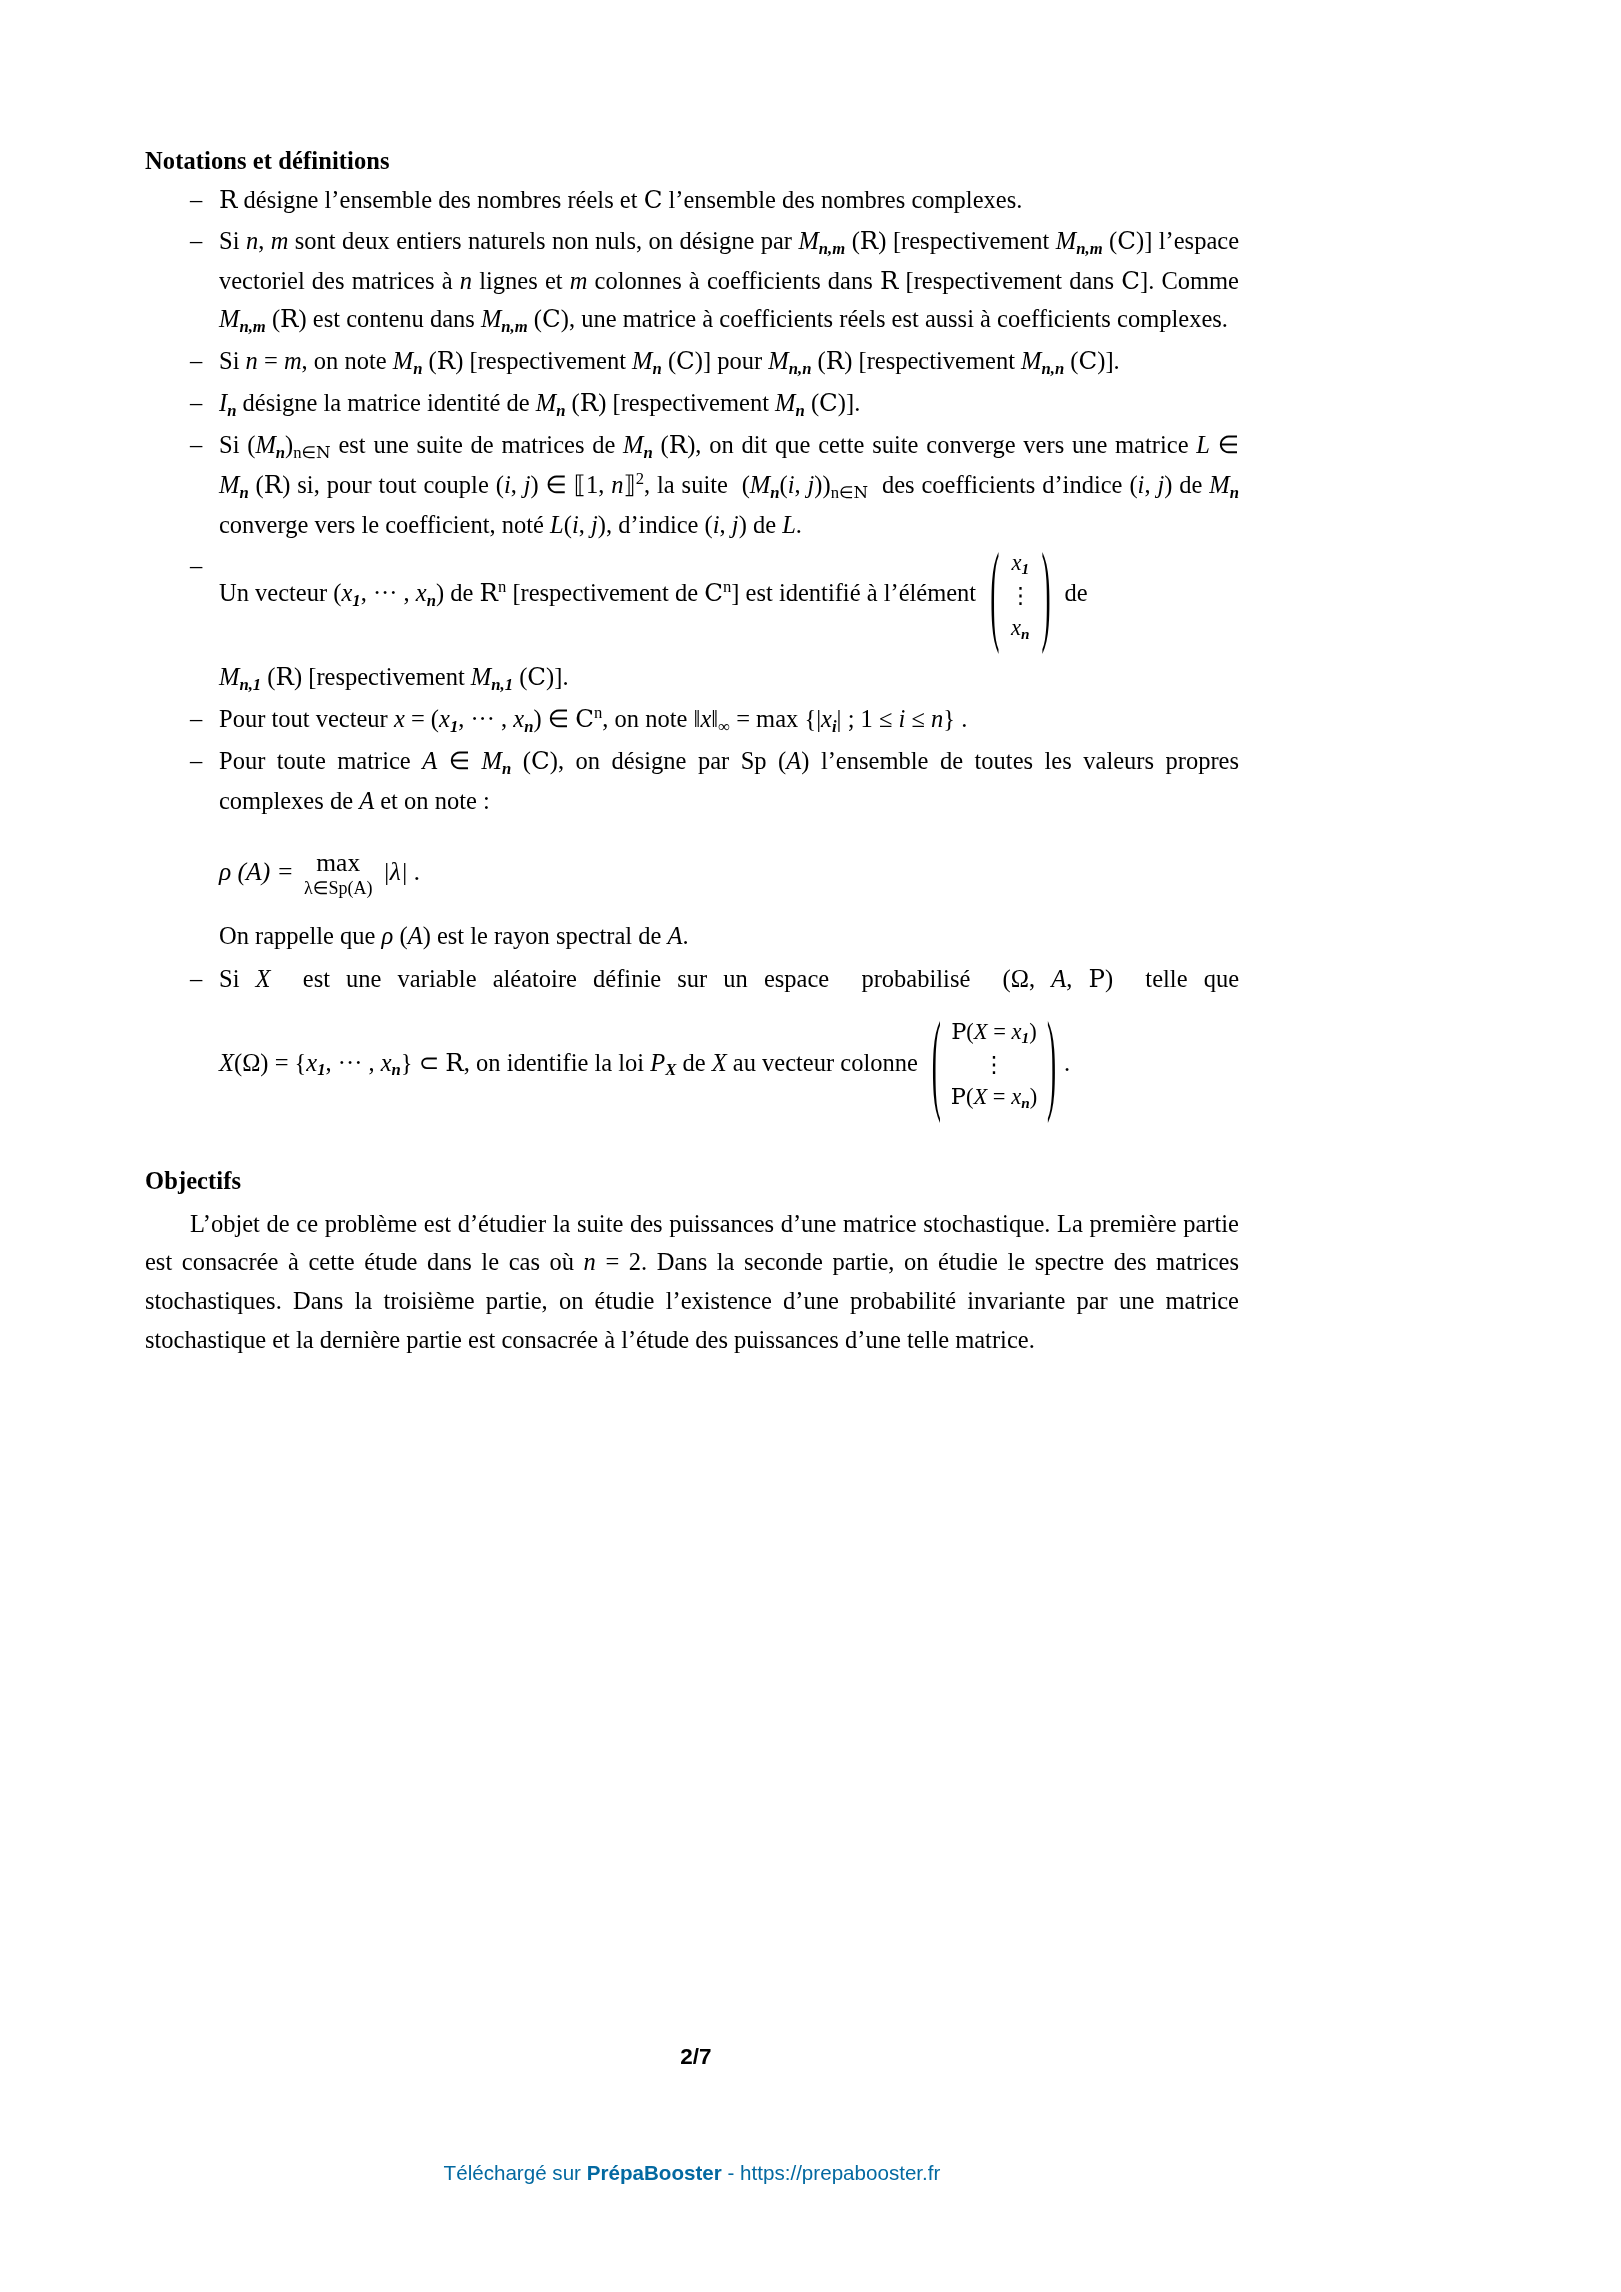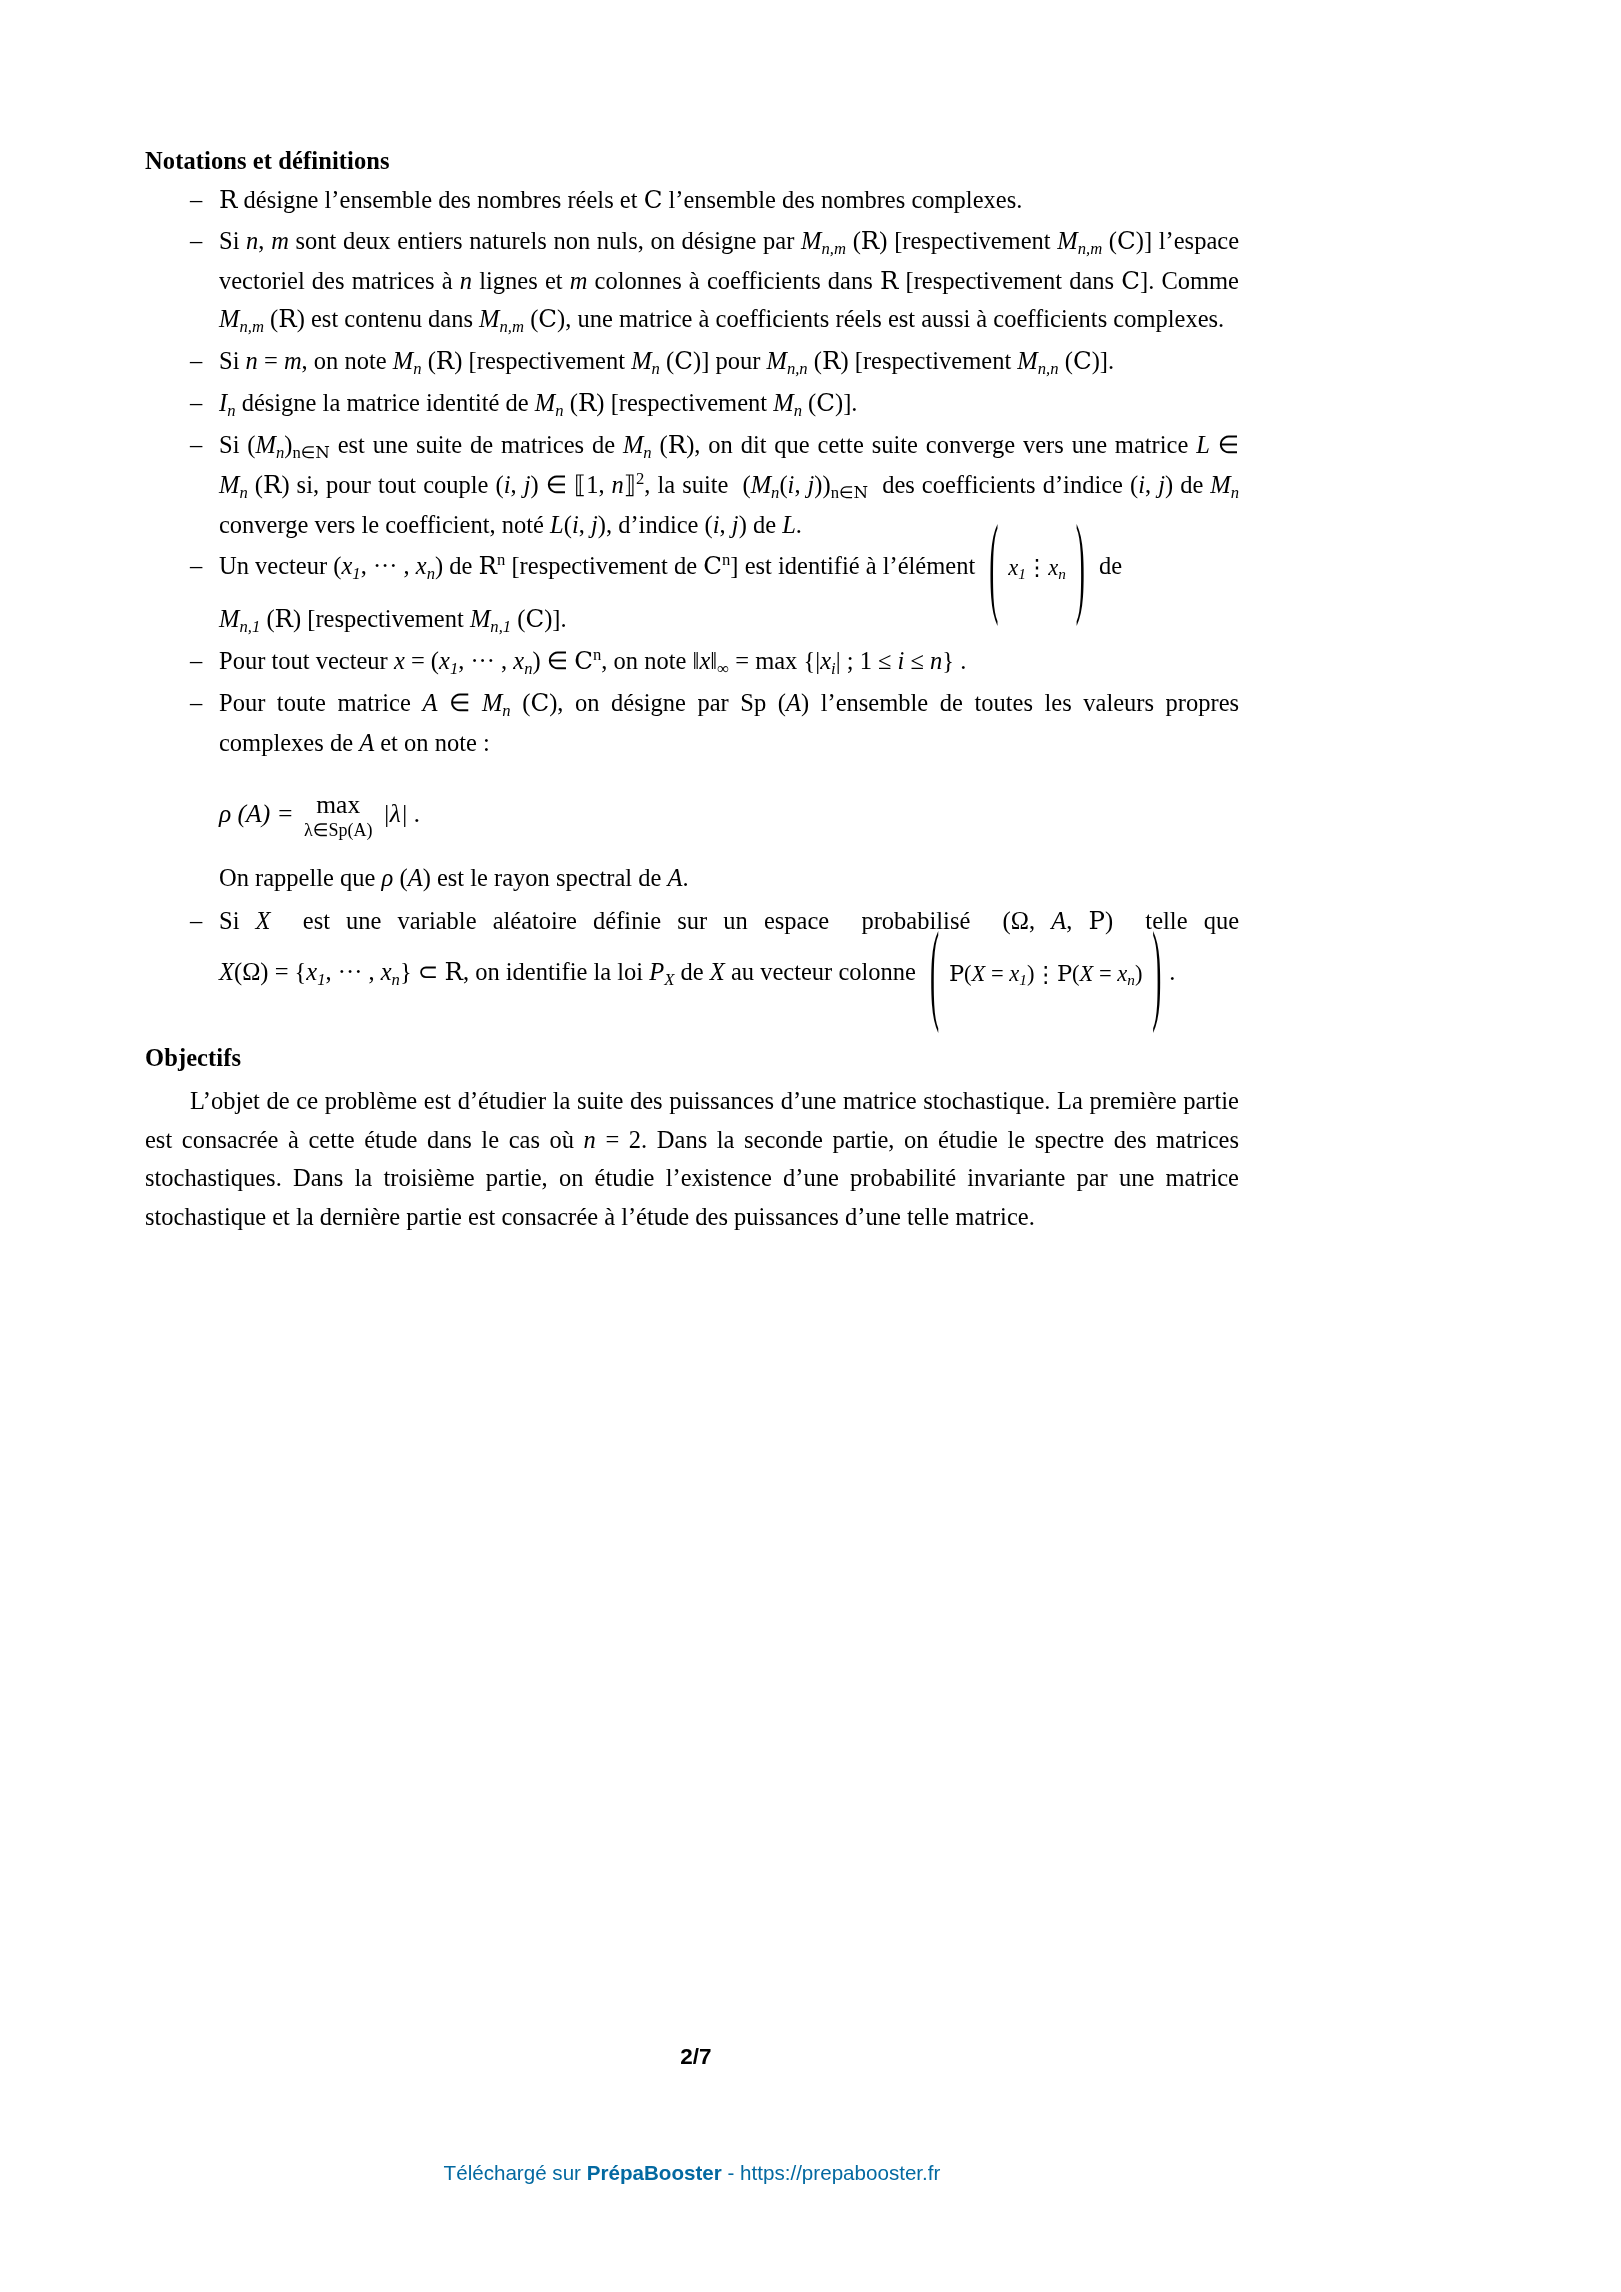--- a/index.html
+++ b/index.html
@@ -43,21 +43,21 @@
   }
   ul.list > li .dash {
     position: absolute;
     left: 0;
     top: 0;
   }
   .math { font-family: "Liberation Serif", serif; font-style: italic; }
   .up { font-style: normal; }
   .bb { font-family: "DejaVu Serif", serif; font-style: normal; }
   .cal { font-family: "Liberation Serif", serif; font-style: italic; }
-  .sub { font-size: 0.68em; vertical-align: -0.28em; font-style: italic; }
+  .sub { font-size: 0.68em; vertical-align: -0.28em; font-style: italic; font-weight: bold; }
   .subup { font-size: 0.68em; vertical-align: -0.28em; font-style: normal; }
   .supup { font-size: 0.68em; vertical-align: 0.52em; font-style: normal; }
 
   
   .colvec {
     display: inline-flex;
     align-items: center;
     vertical-align: middle;
     margin: 0 5.9px;
   }
@@ -65,20 +65,21 @@
     font-size: 27.4px;
     line-height: 1;
     display: inline-block;
     transform: scaleY(4.1);
     transform-origin: center;
     padding: 0 2px;
     font-family: "Liberation Serif", serif;
   }
   .colvec .entries {
     display: inline-flex;
+    flex-direction: column;
     align-items: center;
     padding: 0 7.8px;
     font-size: 22.5px;
     line-height: 1.42;
   }
   .colvec .entries .vdots { letter-spacing: 0; font-style: normal; }
 
   .displaymath {
     text-align: left;
     font-size: 25.5px;

